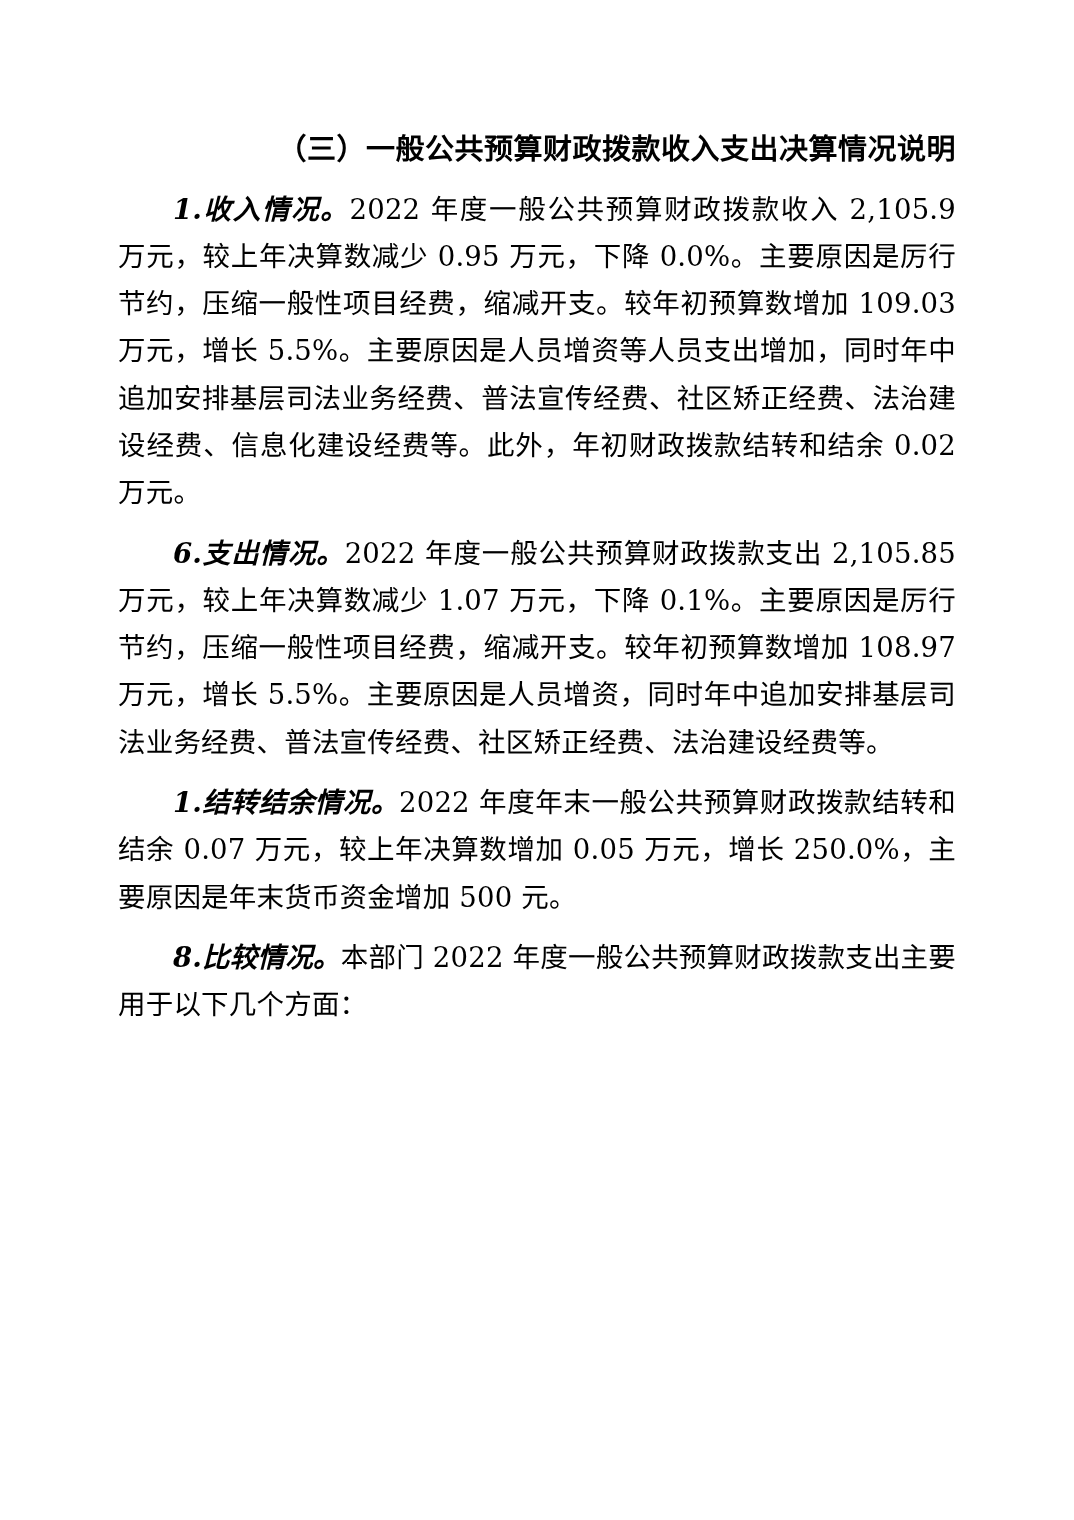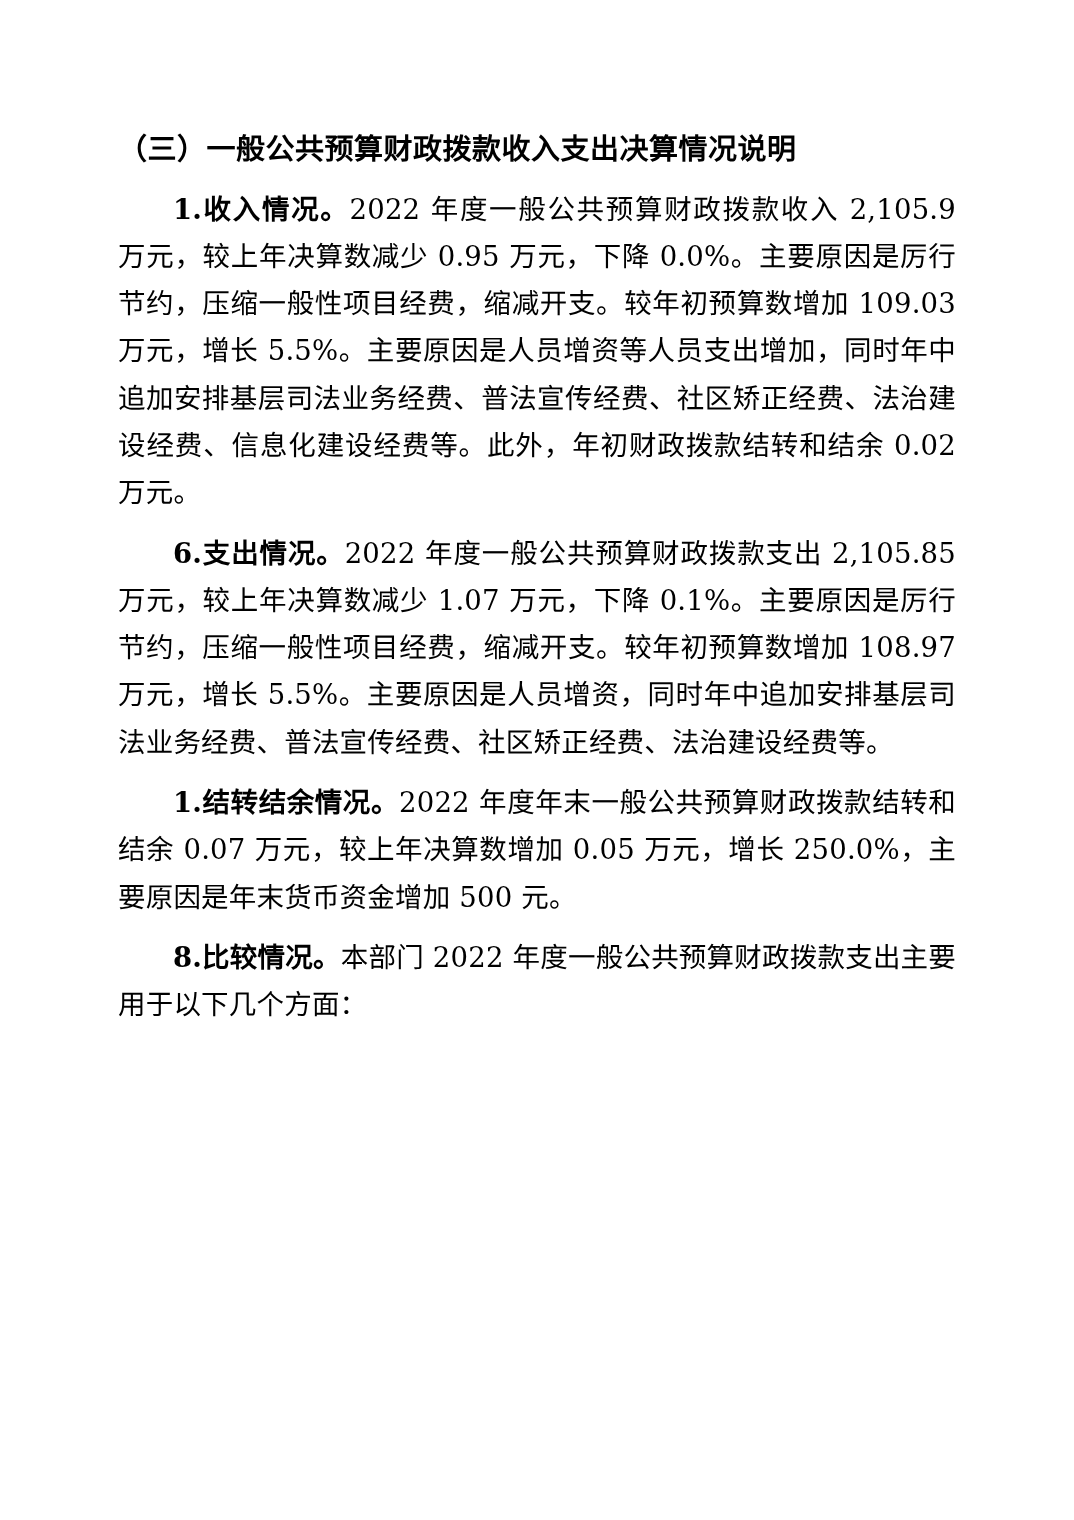--- a/index.html
+++ b/index.html
@@ -18,37 +18,38 @@
     position: relative;
     width: 1074px;
     height: 1520px;
     box-sizing: border-box;
     padding: 128px 118px 0 118px;
     background: #ffffff;
   }
   .doc-title {
     font-size: 29px;
     font-weight: bold;
-    text-align: left;
+    text-align: right;
     letter-spacing: 0.5px;
     line-height: 1.5;
     margin: 0 0 14px 0;
     font-family: "DejaVu Serif", "Liberation Serif", serif;
   }
   .para {
     font-size: 27.5px;
     line-height: 1.72;
     text-align: justify;
     text-justify: inter-ideograph;
     margin: 0 0 13px 0;
     text-indent: 2em;
     letter-spacing: 0.2px;
   }
   .para .lead {
     font-weight: bold;
+    font-style: italic;
   }
   .spacer-bottom {
     height: 1px;
   }
 </style>
 </head>
 <body>
 
 <div class="page">
 

